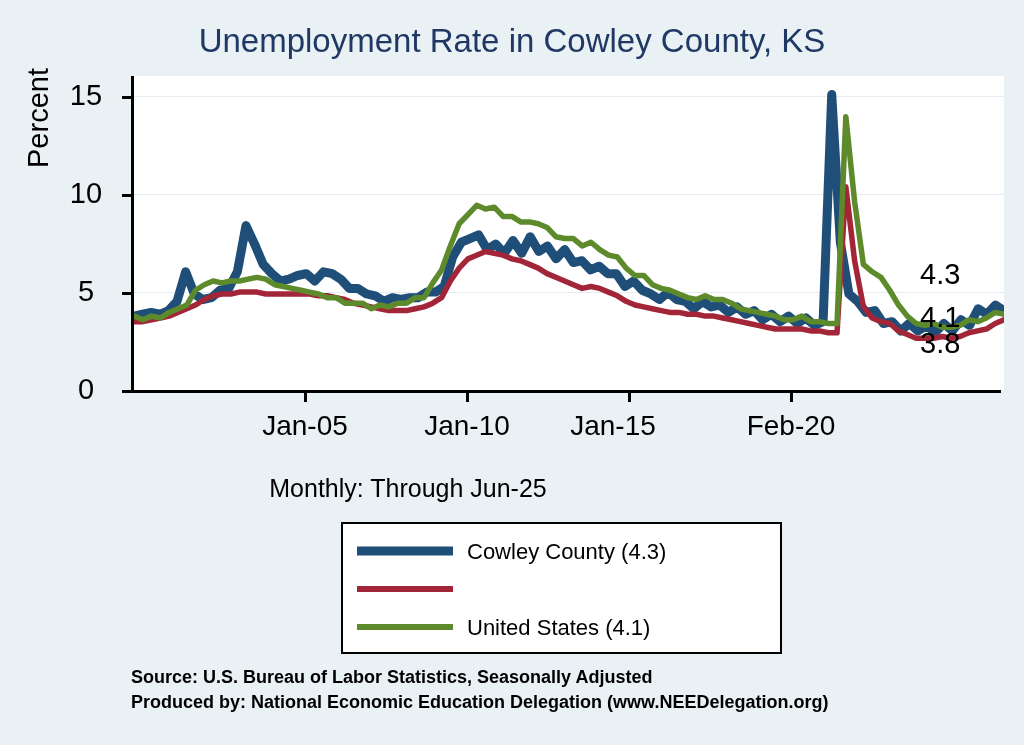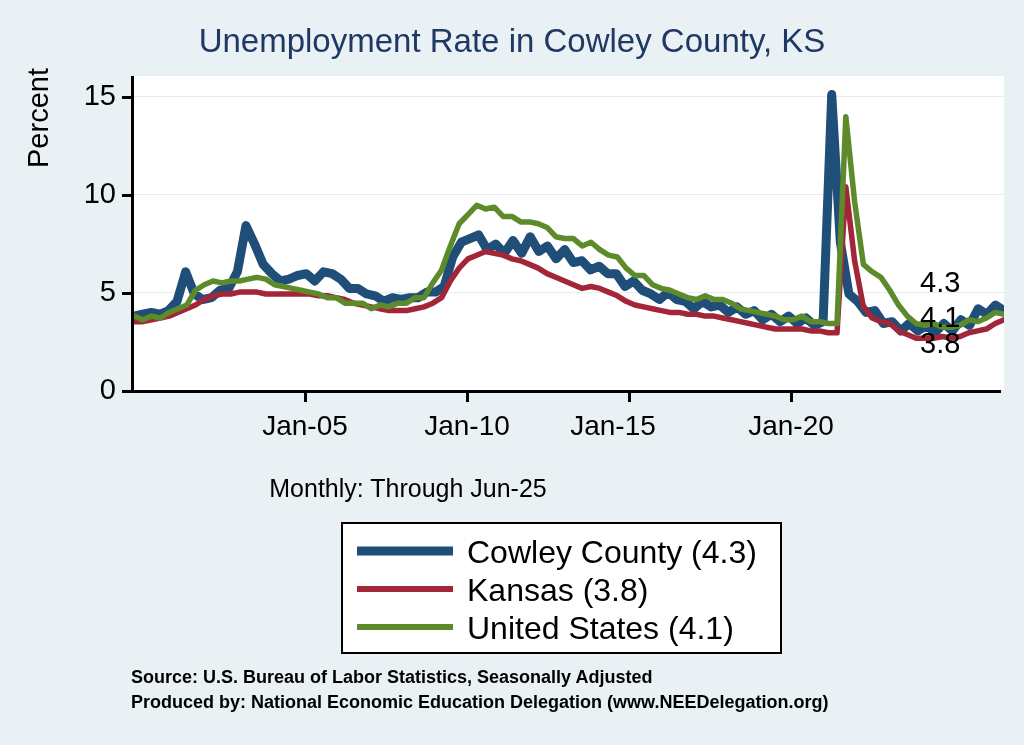--- a/index.html
+++ b/index.html
@@ -62,21 +62,21 @@
     top: 168px;
     font-size: 29px;
     color: #000;
     transform: rotate(-90deg);
     transform-origin: left top;
     white-space: nowrap;
   }
   .ytick-label {
     position: absolute;
     width: 60px;
-    text-align: right;
+    text-align: center;
     font-size: 29px;
     color: #000;
   }
   .ytick-mark {
     position: absolute;
     width: 9px;
     height: 3px;
     background: #000;
     left: 122px;
   }
@@ -131,21 +131,21 @@
   .legend-swatch {
     margin-left: 14px;
     width: 96px;
     flex: none;
   }
   .legend-line {
     width: 96px;
   }
   .legend-label {
     margin-left: 14px;
-    font-size: 32px;
+    font-size: 22px;
     color: #000;
     white-space: nowrap;
   }
   .footer {
     position: absolute;
     left: 131px;
     font-size: 18px;
     color: #000;
     font-weight: bold;
     white-space: nowrap;
@@ -181,49 +181,48 @@
   <div class="ytick-mark" style="top:96px;"></div>
   <div class="ytick-mark" style="top:194px;"></div>
   <div class="ytick-mark" style="top:292px;"></div>
   <div class="ytick-mark" style="top:390px;"></div>
 
   <div class="ylabel-text">Percent</div>
 
   <div class="xtick-label" style="left:220px; width:170px;">Jan-05</div>
   <div class="xtick-label" style="left:382px; width:170px;text-align:center;">Jan-10</div>
   <div class="xtick-label" style="left:528px; width:170px;">Jan-15</div>
-  <div class="xtick-label" style="left:706px; width:170px;">Jan-20</div>
+  <div class="xtick-label" style="left:706px; width:170px;">Feb-20</div>
 
   <div class="xtick-mark" style="left:304px;"></div>
   <div class="xtick-mark" style="left:466px;"></div>
   <div class="xtick-mark" style="left:628px;"></div>
   <div class="xtick-mark" style="left:790px;"></div>
 
-  <div class="endlabel" style="left:920px; top:266px;">4.3</div>
+  <div class="endlabel" style="left:920px; top:258px;">4.3</div>
   <div class="endlabel" style="left:920px; top:301px;">4.1</div>
   <div class="endlabel" style="left:920px; top:327px;">3.8</div>
 
   <div class="subcaption">Monthly: Through Jun-25</div>
 
   <div class="legend-box">
     <div class="legend-row" style="top:10px;">
       <span class="legend-swatch">
         <svg class="legend-line" height="12" width="96" viewBox="0 0 96 12" preserveAspectRatio="none">
             <line x1="0" y1="6" x2="96" y2="6" stroke="#1f4e79" stroke-width="9"></line>
           </svg>
       </span>
       <span class="legend-label">Cowley  County (4.3)</span>
     </div>
     <div class="legend-row" style="top:48px;">
       <span class="legend-swatch">
         <svg class="legend-line" height="12" width="96" viewBox="0 0 96 12" preserveAspectRatio="none">
             <line x1="0" y1="6" x2="96" y2="6" stroke="#a32638" stroke-width="6"></line>
           </svg>
       </span>
-      <span class="legend-label">Kansas (3.8)</span>
     </div>
     <div class="legend-row" style="top:86px;">
       <span class="legend-swatch">
         <svg class="legend-line" height="12" width="96" viewBox="0 0 96 12" preserveAspectRatio="none">
             <line x1="0" y1="6" x2="96" y2="6" stroke="#5d8b2b" stroke-width="6"></line>
           </svg>
       </span>
       <span class="legend-label">United States (4.1)</span>
     </div>
   </div>

